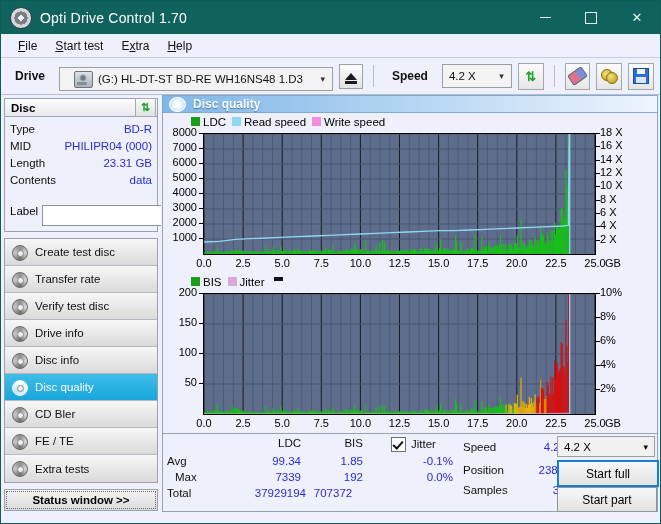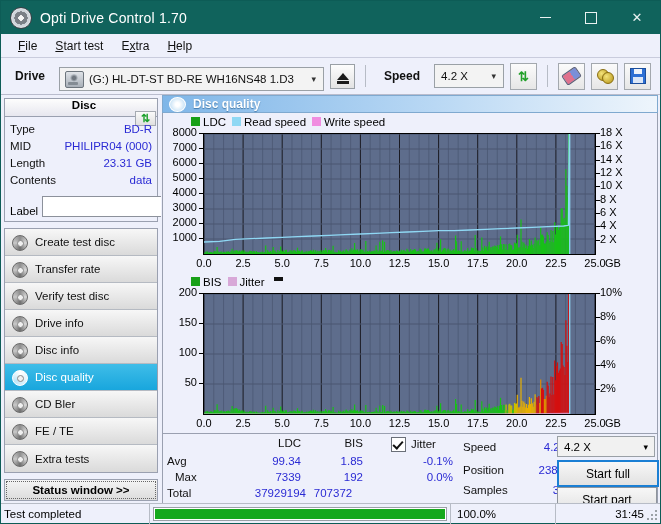--- a/index.html
+++ b/index.html
@@ -30,21 +30,21 @@
   .menuitem{padding:3px 9px;font-size:12px;color:#111;}
   .menuitem u{text-decoration:underline;}
 
   
   .toolbar{height:36px;background:#eef0fb;display:flex;align-items:center;padding:0 6px;gap:6px;
       border-bottom:1px solid #b9bccd;}
   .tb-label{font-weight:bold;font-size:12px;color:#111;padding:0 8px 0 8px;}
   .combo{height:22px;background:#f3f3f3;border:1px solid #9aa0a6;display:flex;align-items:center;
       font-size:11.5px;color:#111;position:relative;}
   .combo .chev{margin-left:auto;margin-right:7px;color:#333;font-size:9px;}
-  .drive-combo{flex:0 0 258px;width:258px;padding-left:5px;margin-top:6px;}
+  .drive-combo{flex:0 0 258px;width:258px;padding-left:14px;margin-top:6px;}
   .drive-icon{width:17px;height:15px;margin-right:5px;position:relative;flex:0 0 auto;
       background:linear-gradient(#dfe3e8,#a9b0b8);border:1px solid #6d757d;border-radius:2px;}
   .drive-icon:after{content:"";position:absolute;left:2px;bottom:2px;width:10px;height:3px;
       background:#848c94;border-radius:1px;}
   .drive-icon:before{content:"";position:absolute;left:4px;top:2px;width:8px;height:8px;border-radius:50%;
       background:radial-gradient(circle,#6f7780 30%,#c6ccd3 70%);}
   .drive-text{white-space:nowrap;overflow:hidden;}
   .eject-btn{width:23px;height:23px;background:linear-gradient(#fdfdfd,#e3e3e3);border:1px solid #9aa0a6;
       display:flex;align-items:center;justify-content:center;}
   .eject-ico{width:0;height:0;border-left:6px solid transparent;border-right:6px solid transparent;
@@ -66,31 +66,31 @@
   .ico-floppy:before{content:"";position:absolute;left:3px;top:0;width:8px;height:5px;background:#eef3fb;}
   .ico-floppy:after{content:"";position:absolute;left:2px;bottom:0;width:10px;height:6px;background:#dbe6f7;}
 
   
   .body{display:flex;height:387px;}
   .sidebar{width:160px;flex:0 0 160px;background:#eef0fb;padding:0;box-sizing:border-box;}
   .content{flex:1;background:#eef0fb;padding:0 2px 0 1px;box-sizing:border-box;}
 
   
   .panel-head{height:19px;background:linear-gradient(#fdfdfd,#e7e7ef);border:1px solid #9aa0b0;
-      display:flex;align-items:center;margin:3px 3px 0 3px;box-sizing:border-box;flex-direction:column;}
+      display:flex;align-items:center;margin:3px 3px 0 3px;box-sizing:border-box;}
   .panel-head .t{font-weight:bold;font-size:11.5px;padding-left:6px;}
   .panel-head .btn{margin-left:auto;width:19px;height:17px;margin-right:1px;
       background:linear-gradient(#fafafa,#e0e0e0);border:1px solid #a5aab2;
       display:flex;align-items:center;justify-content:center;font-size:11px;color:#19a02a;font-weight:bold;}
   .disc-box{margin:0 3px;border:1px solid #9aa0b0;border-top:none;background:#eef0fb;padding:3px 5px 4px 5px;
       box-sizing:border-box;}
   .drow{display:flex;align-items:center;height:17px;font-size:11.5px;}
   .drow .k{color:#111;}
   .drow .v{margin-left:auto;color:#2a2ad4;}
-  .label-row{display:flex;align-items:flex-end;height:22px;margin-top:7px;gap:4px;}
+  .label-row{display:flex;align-items:flex-start;height:22px;margin-top:17px;gap:4px;}
   .label-row .k{font-size:11.5px;}
   .label-input{flex:1;height:17px;background:#fff;border:1px solid #8c919b;}
   .cd-btn{width:21px;height:20px;background:linear-gradient(#f6f6f6,#dcdcdc);border:1px solid #a5aab2;
       display:flex;align-items:center;justify-content:center;}
   .cd-ico{width:14px;height:14px;border-radius:50%;border:1px solid #8a8a40;
       background:radial-gradient(circle at 50% 50%,#fff 0 14%,#d9d97a 15% 44%,#f0f0b8 45% 72%,#c9c963 73% 100%);}
 
   
   .nav{margin:6px 3px 0 3px;border:1px solid #9aa0b0;background:#eef0fb;}
   .navitem{height:27px;display:flex;align-items:center;padding-left:6px;box-sizing:border-box;
@@ -1351,25 +1351,14 @@
         <div class="spdsel" style="left:394px;top:2px;">
           <span>4.2 X</span>
           <span class="chev">▾</span>
         </div>
         <div class="btn-full" style="left:394px;top:26px;">Start full</div>
         <div class="btn-part" style="left:394px;top:53px;">Start part</div>
       </div>
     </div>
   </div>
 
-  <div class="statusbar">
-    <div class="sb-cell sb-text">Test completed</div>
-    <div class="sb-cell sb-prog">
-      <div class="progtrack">
-        <div class="progfill" id="progfill" style="width: 100%;"></div>
-      </div>
-    </div>
-    <div class="sb-cell sb-pct">100.0%</div>
-    <div class="sb-cell sb-time">31:45</div>
-    <div class="grip"></div>
-  </div>
 
 </div>
 
 </body></html>

